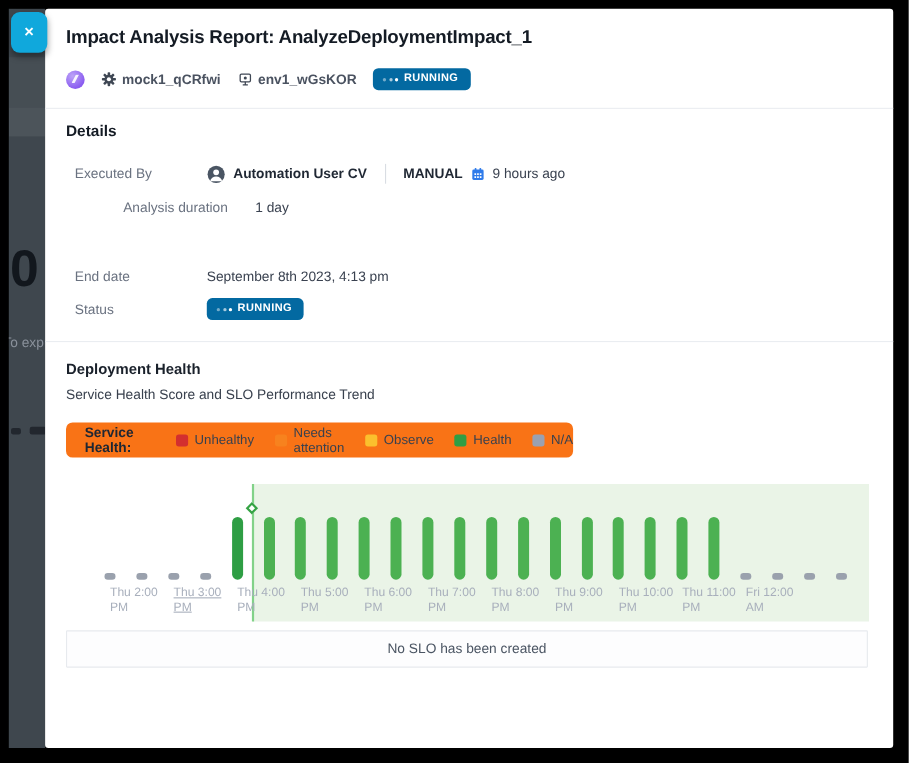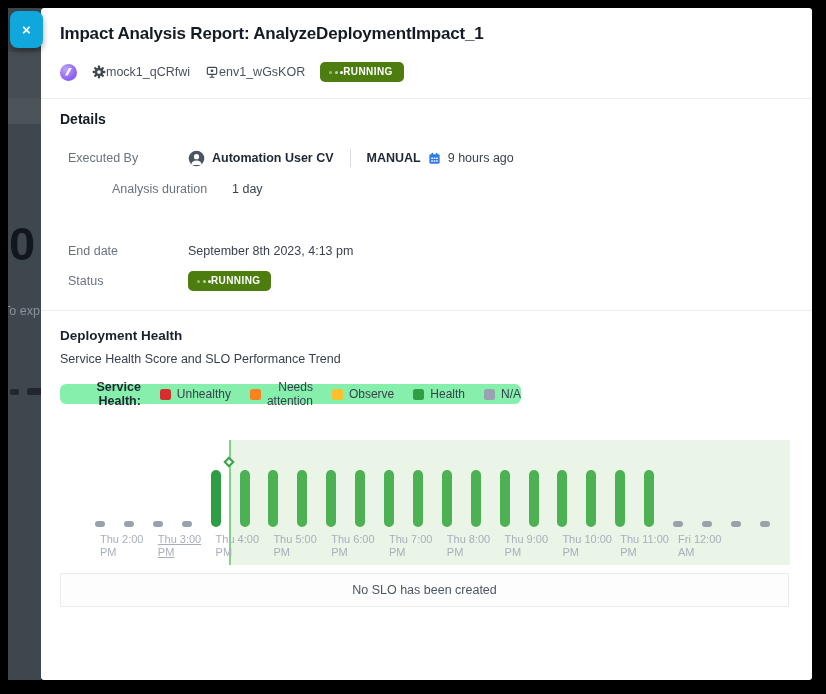--- a/index.html
+++ b/index.html
@@ -31,25 +31,25 @@
   .m-title { position:absolute; left:19px; top:16px; font-size:17px; font-weight:700;
              color:#141b24; letter-spacing:-0.2px; }
 
   .meta-row { position:absolute; left:19px; top:53px; height:22px; display:flex;
               align-items:center; gap:15px; }
   .avatar { width:17px; height:17px; border-radius:50%;
             background:radial-gradient(circle at 35% 30%, #bda4f8, #8a5cf0 70%);
             position:relative; flex:0 0 auto; }
   .avatar::after { content:""; position:absolute; left:5px; top:4px; width:7px; height:8px;
                    background:rgba(255,255,255,0.9); clip-path:polygon(60% 0, 100% 0, 40% 100%, 0 100%); }
-  .meta-item { display:flex; align-items:center; font-size:12.5px;
-               color:#4a5260; font-weight:400; }
+  .meta-item { display:flex; align-items:center; gap:5px; font-size:12.5px;
+               color:#4a5260; font-weight:700; }
   .icon-svg { display:block; }
 
-  .badge-running { display:inline-flex; align-items:center; background:#4d7c0f;
+  .badge-running { display:inline-flex; align-items:center; gap:5px; background:#0369a1;
                    color:#fff; font-size:10px; font-weight:700; letter-spacing:0.4px;
                    padding:5px 11px 5px 9px; border-radius:5px; line-height:1; }
   .dots { display:inline-flex; align-items:center; gap:2.5px; }
   .dots i { width:3px; height:3px; border-radius:50%; background:#fff; display:block; }
   .dots i:nth-child(1){ opacity:.45; } .dots i:nth-child(2){ opacity:.65; } .dots i:nth-child(3){ opacity:1; }
 
   .divider { position:absolute; left:0; width:100%; height:1px; background:#eaedf1; }
   .div1 { top:90px; } .div2 { top:302px; }
 
   .details-heading { position:absolute; left:19px; top:103px; font-size:14px;
@@ -57,23 +57,23 @@
 
   .drow { position:absolute; left:27px; right:20px; height:22px; display:flex; align-items:center; }
   .dlabel { width:120px; flex:0 0 auto; font-size:12.5px; color:#6a7280; }
   .dvalue { font-size:12.5px; color:#3a4250; display:flex; align-items:center; gap:7px; }
   .dvalue .strong { font-weight:700; color:#1f2733; }
   .vsep { width:1px; height:18px; background:#d9dde3; margin:0 9px; }
 
   .dh-heading { position:absolute; left:19px; top:320px; font-size:13.5px; font-weight:700; color:#1a212b; }
   .dh-subtitle { position:absolute; left:19px; top:344px; font-size:12.5px; color:#39414e; }
 
-  .legend-box { position:absolute; left:19px; top:376px; width:461px; height:20px;
-                background:#86efac; border-radius:6px; display:flex; align-items:center;
-                padding-left:17px; gap:19px;text-align:right; }
+  .legend-box { position:absolute; left:19px; top:376px; width:461px; height:32px;
+                background:#f97316; border-radius:6px; display:flex; align-items:center;
+                padding-left:17px; gap:19px; }
   .legend-title { font-size:12.5px; font-weight:700; color:#1f2733; }
   .legend-item { display:flex; align-items:center; gap:6px; font-size:12px; color:#39414e; }
   .legend-item .swatch { width:11px; height:11px; border-radius:2.5px; flex:0 0 auto; }
 
   .chart { position:absolute; left:19px; top:429px; width:730px; height:133px; }
   .chart .shade { position:absolute; top:3px; height:125px; z-index:0; }
   .chart .mline { position:absolute; top:3px; width:2px; height:125px; z-index:1; }
   .chart .diamond { position:absolute; width:8px; height:8px; background:#fff;
                     border:2px solid #35a344; transform:rotate(45deg); z-index:3; }
   .chart .bar { position:absolute; width:10px; border-radius:5px; z-index:2; }

